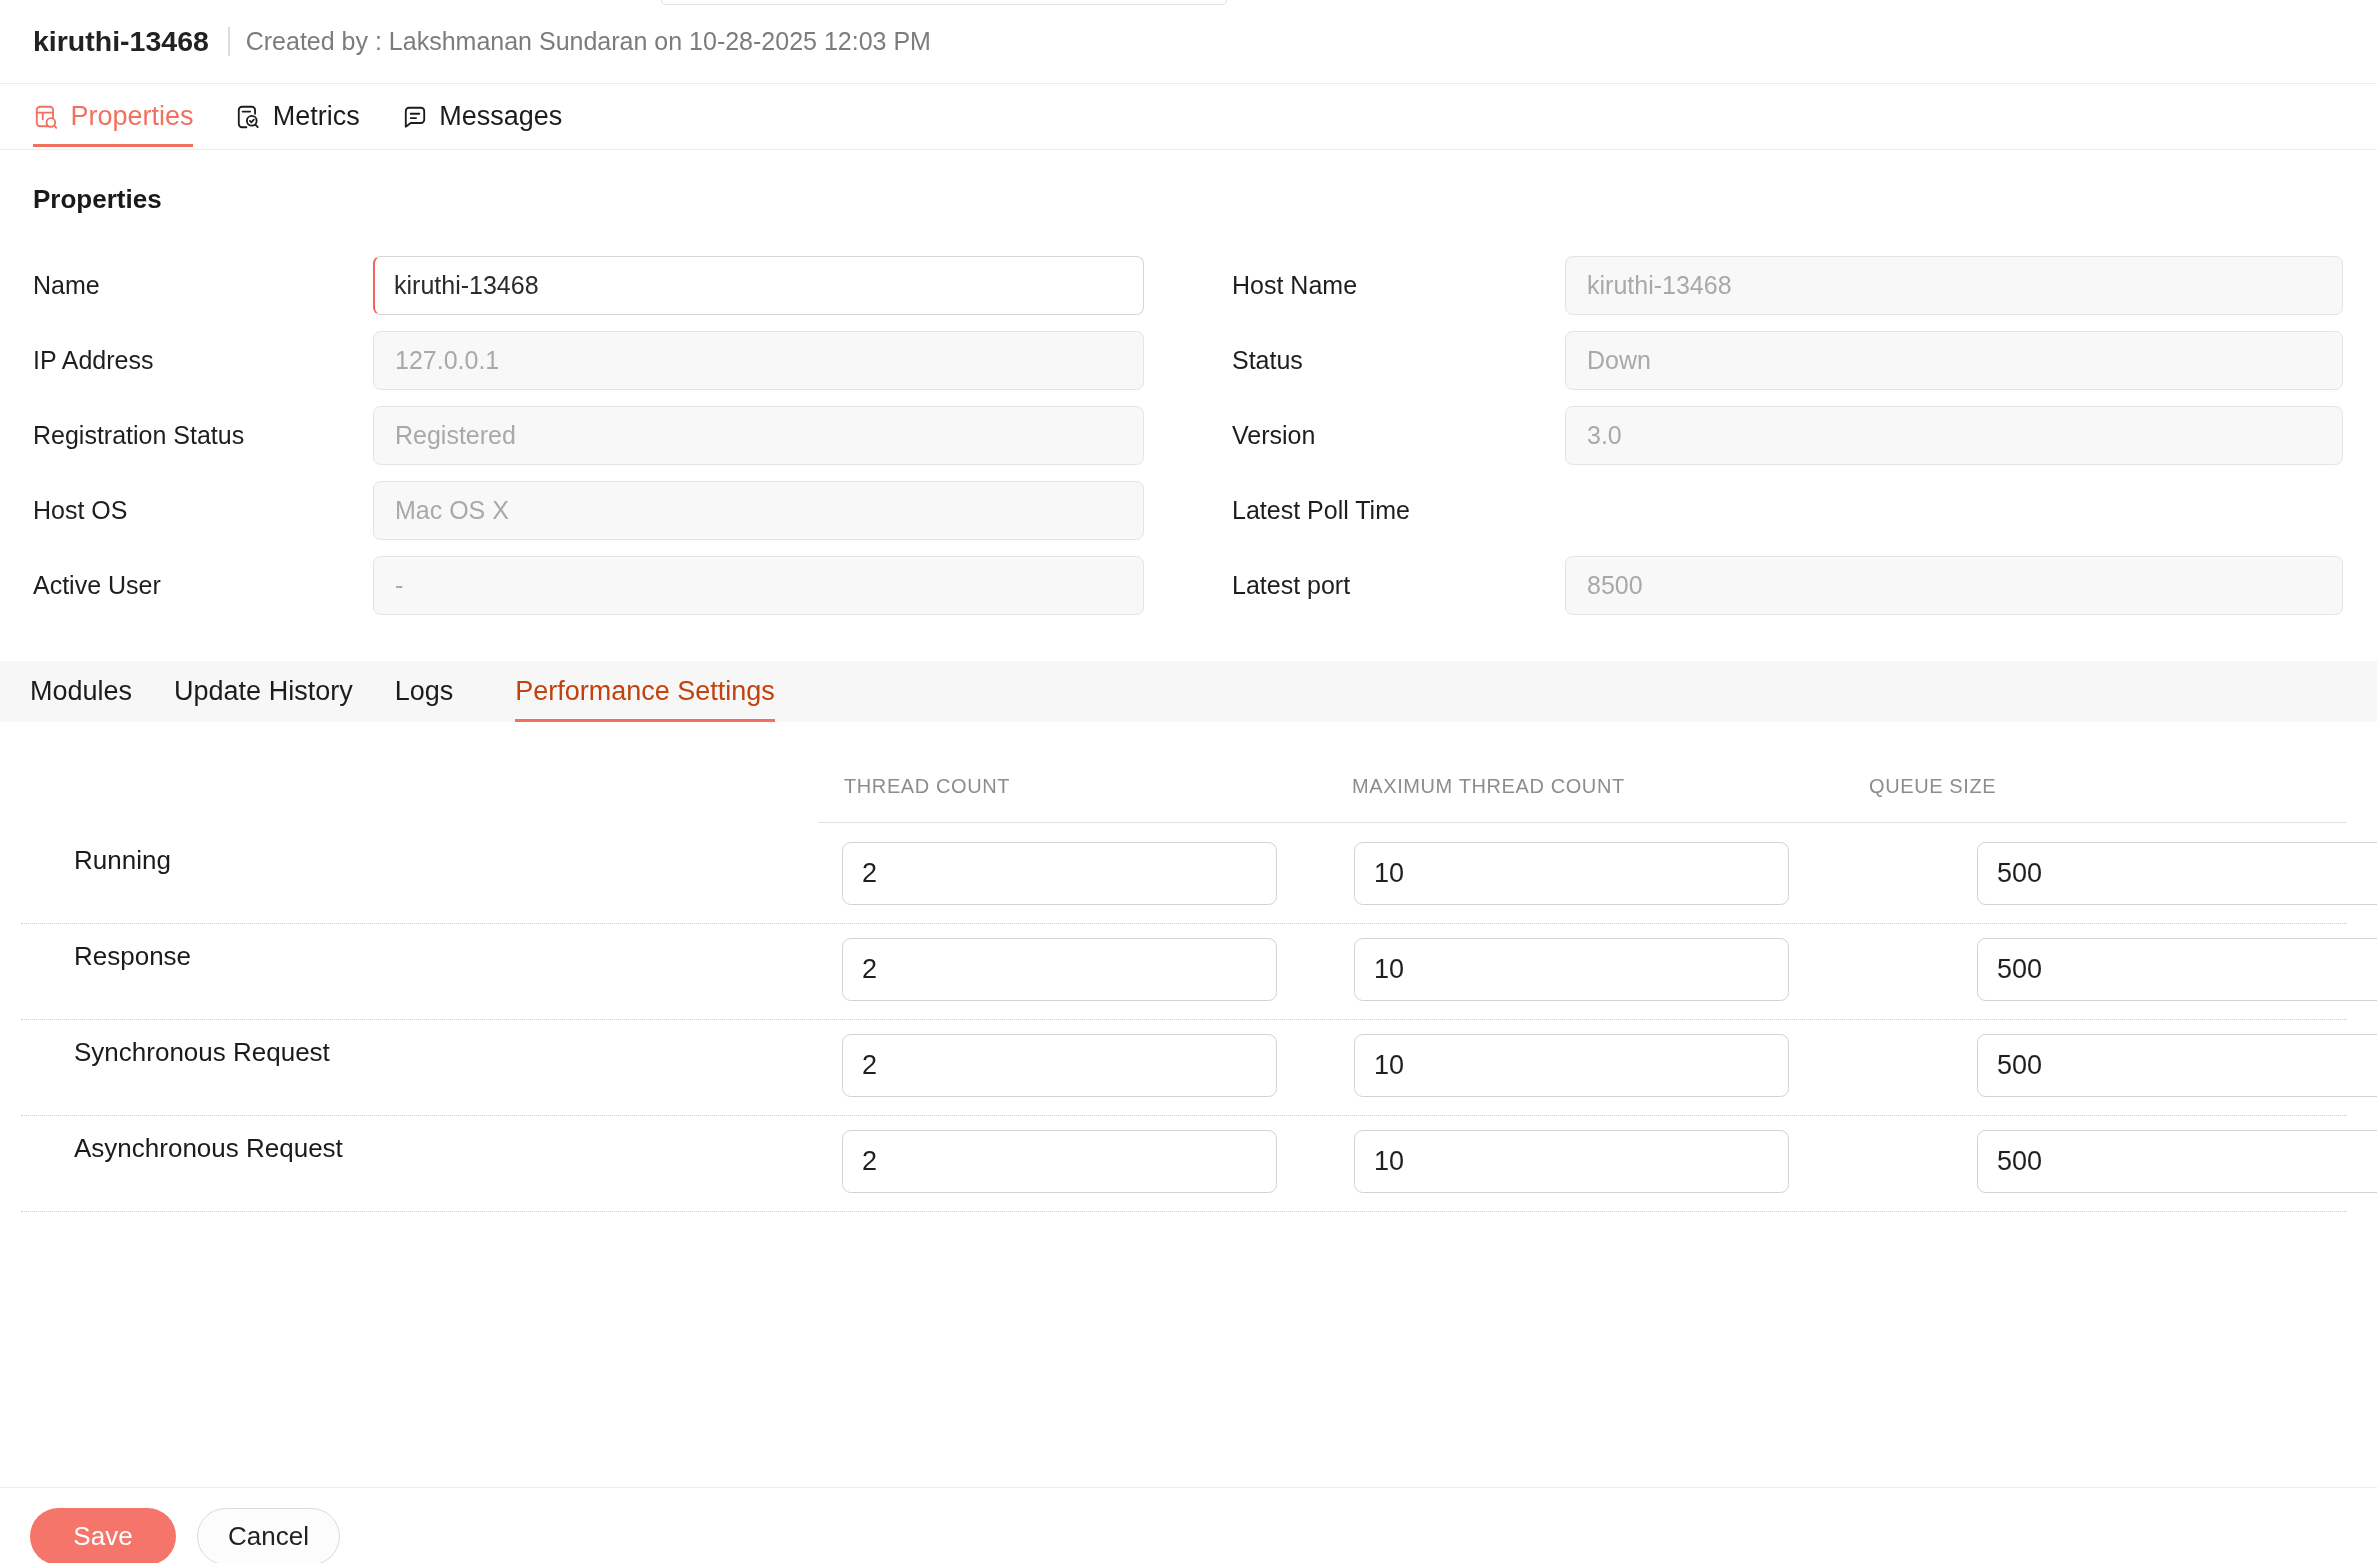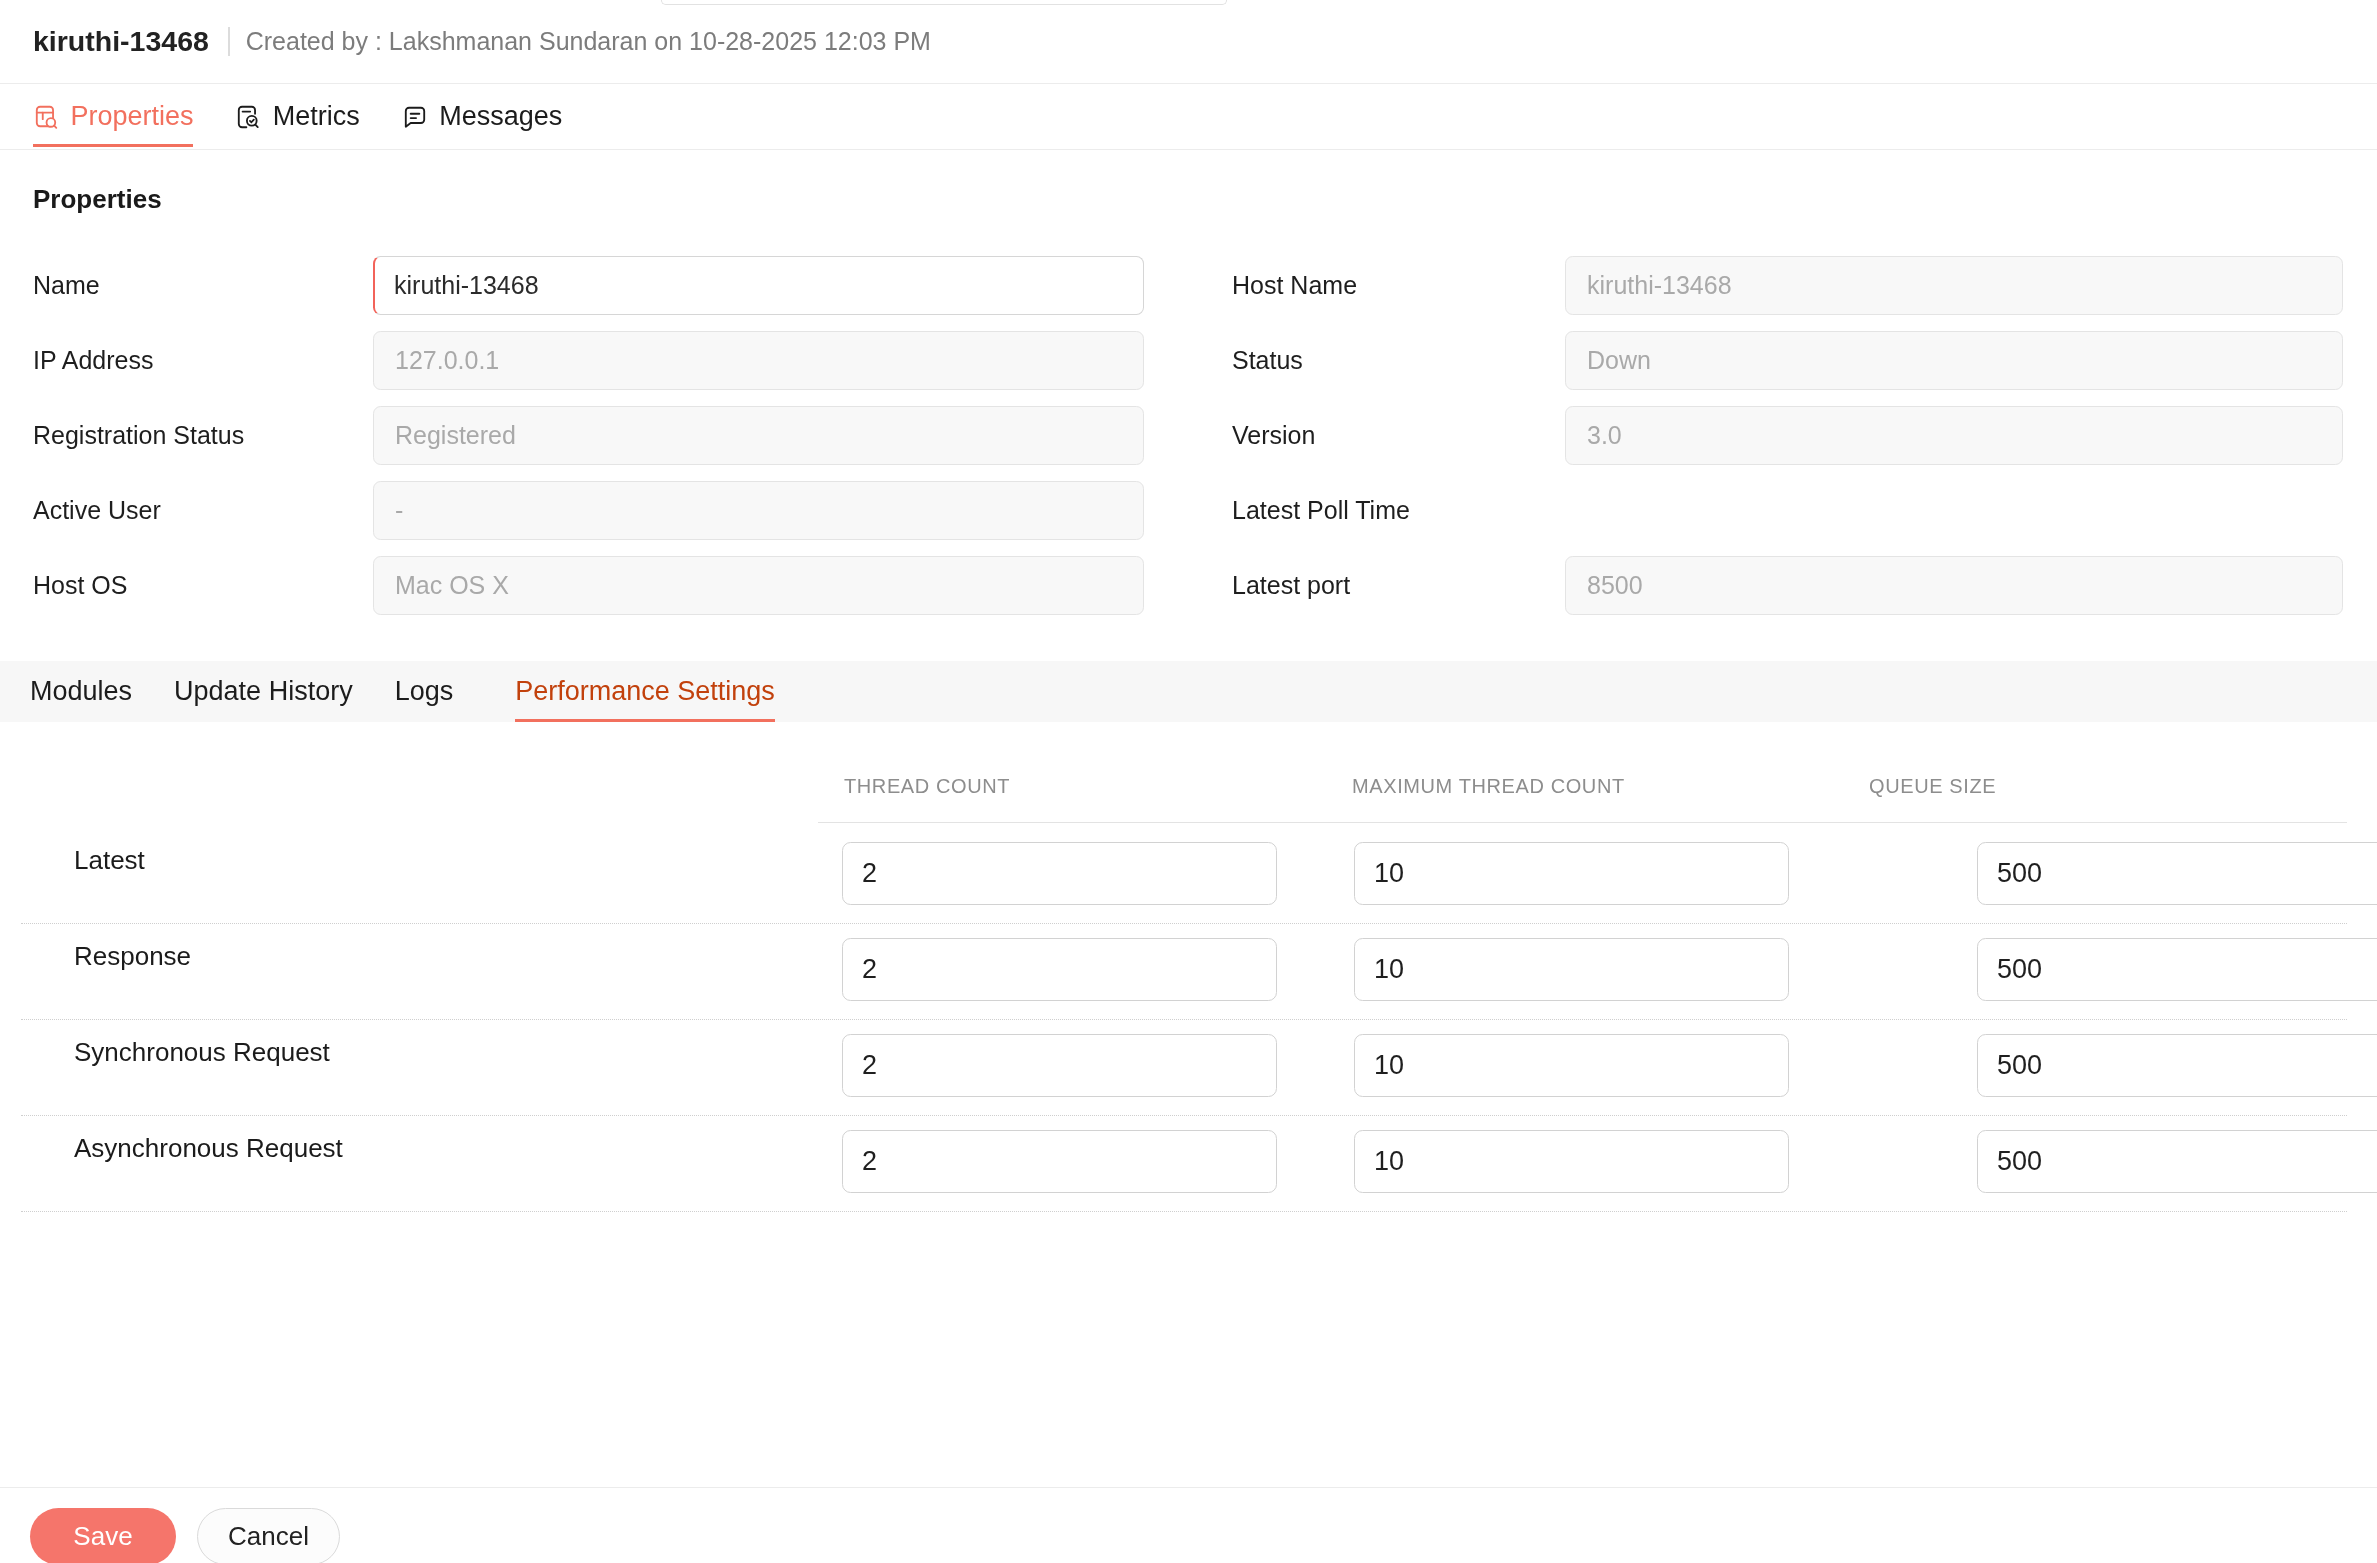--- a/index.html
+++ b/index.html
@@ -142,26 +142,26 @@
     </div>
     <div class="frow">
       <label>IP Address</label>
       <input class="txt disabled" readonly="" value="127.0.0.1" style="">
     </div>
     <div class="frow">
       <label>Registration Status</label>
       <input class="txt disabled" readonly="" value="Registered" style="">
     </div>
     <div class="frow">
+      <label>Host OS</label>
+      <input class="txt disabled" readonly="" value="Mac OS X" style="">
+    </div>
+    <div class="frow">
       <label>Active User</label>
       <input class="txt disabled" readonly="" value="-" style="">
-    </div>
-    <div class="frow">
-      <label>Host OS</label>
-      <input class="txt disabled" readonly="" value="Mac OS X" style="">
     </div>
   </div>
 
   <div class="fcol-right">
     <div class="frow">
       <label>Host Name</label>
       <input class="txt disabled" readonly="" value="kiruthi-13468" style="">
     </div>
     <div class="frow">
       <label>Status</label>
@@ -198,21 +198,21 @@
 
 <div class="perf-head">
   <span class="ph-1">THREAD COUNT</span>
   <span class="ph-2">MAXIMUM THREAD COUNT</span>
   <span class="ph-3">QUEUE SIZE</span>
   <div class="ph-line"></div>
 </div>
 
 <div class="perf-body">
   <div class="perf-row">
-    <span class="rlabel">Latest</span>
+    <span class="rlabel">Running</span>
     <input class="pc-1" value="2" style="">
     <input class="pc-2" value="10" style="">
     <input class="pc-3" value="500" style="">
   </div>
   <div class="perf-row">
     <span class="rlabel">Response</span>
     <input class="pc-1" value="2" style="">
     <input class="pc-2" value="10" style="">
     <input class="pc-3" value="500" style="">
   </div>

